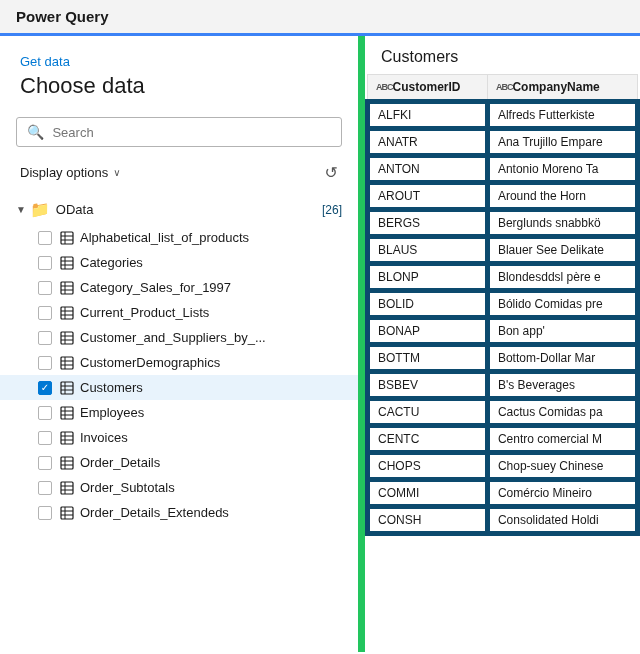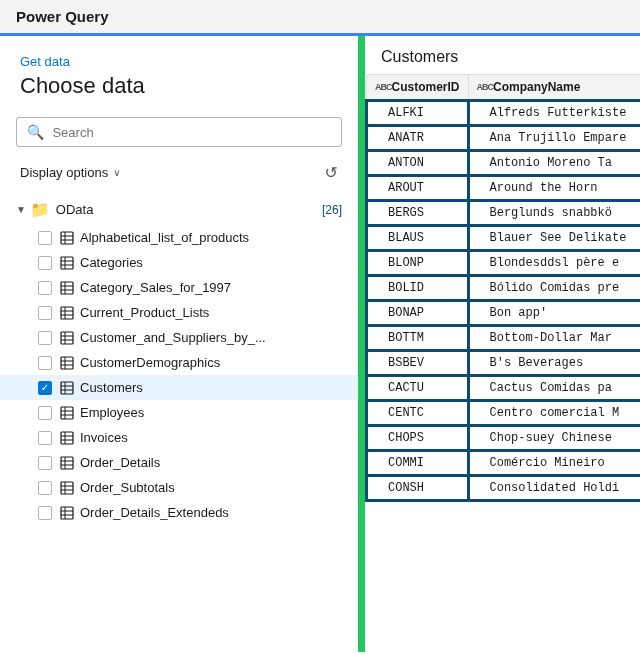--- a/index.html
+++ b/index.html
@@ -245,25 +245,24 @@
       display: flex;
       align-items: center;
     }
 
     .data-table th .type-icon {
       font-size: 10px;
       color: #555;
     }
 
     .data-table td {
-      border: 3px solid #0c4a6e;
-      padding: 4px 20px;
+      border: 5px solid #0c4a6e;
+      padding: 4px 8px;
       white-space: nowrap;
       color: #1a1a1a;
-      font-family: Liberation Mono, monospace;
     }
 
     
     ::-webkit-scrollbar {
       width: 8px;
       height: 8px;
     }
     ::-webkit-scrollbar-track {
       background: #f1f1f1;
     }

